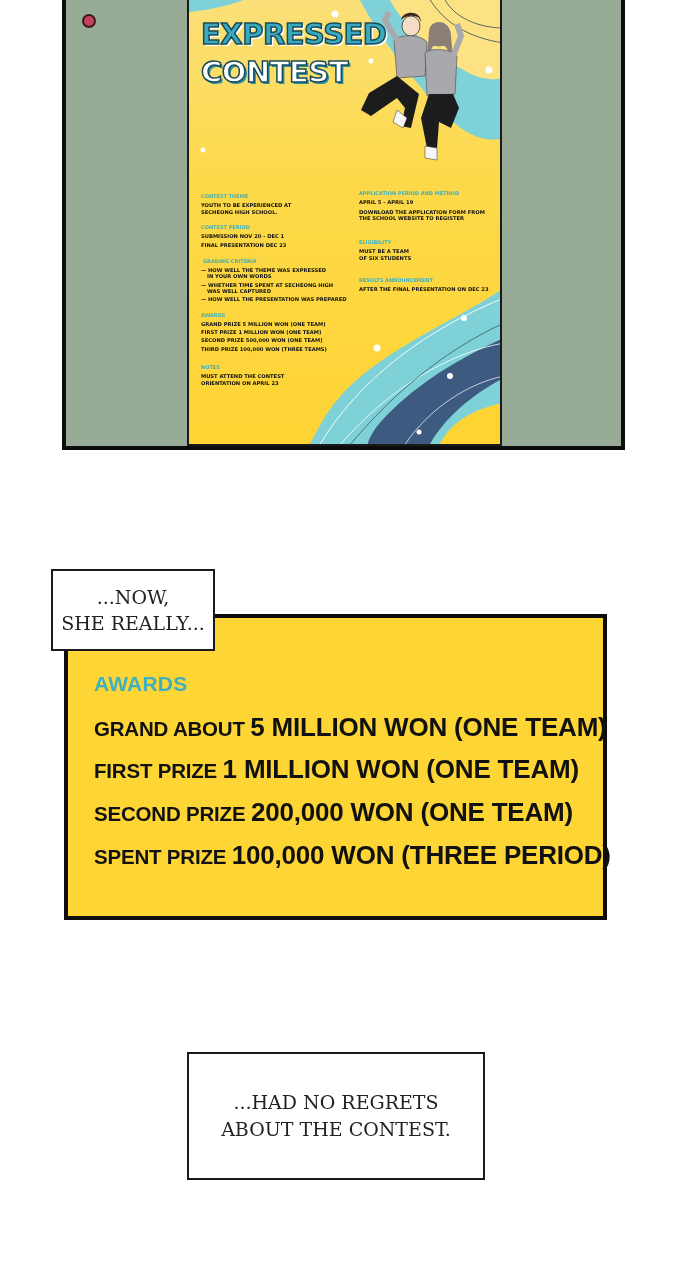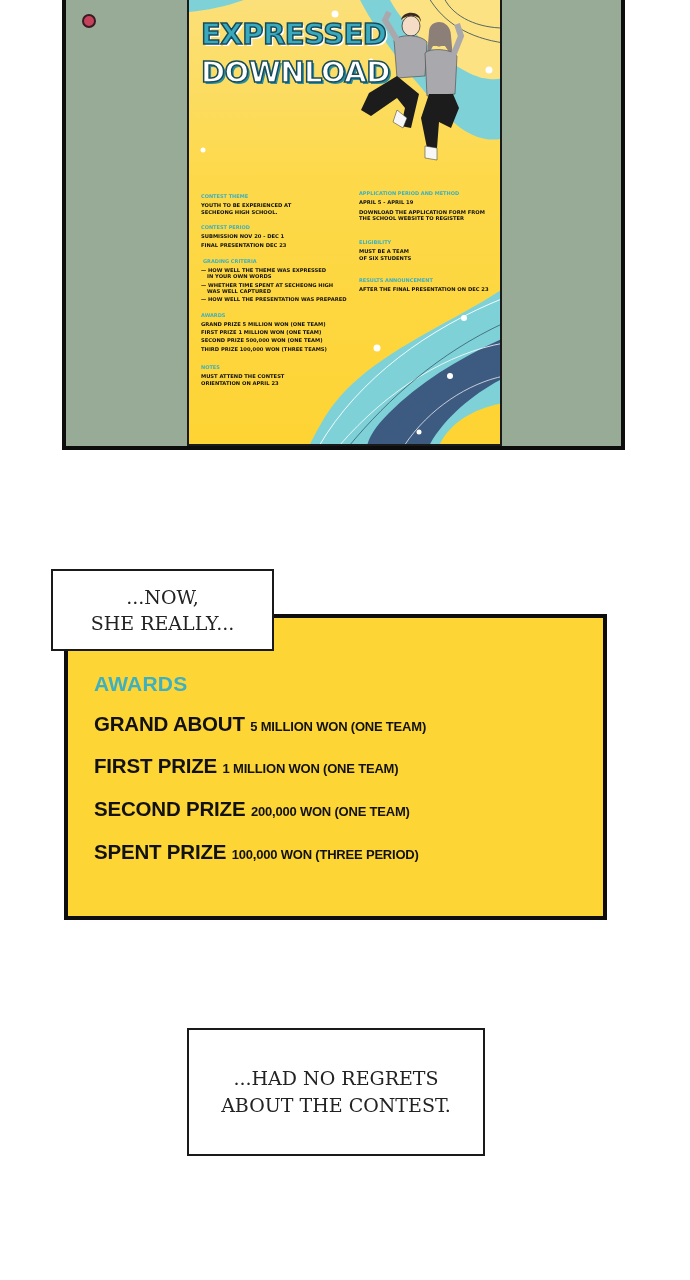--- a/index.html
+++ b/index.html
@@ -34,38 +34,38 @@
   .pcol .h:first-child { margin-top: 0; }
   .pcol .l { margin-bottom: 3px; white-space: pre-line; }
   .pcol .l.dash { padding-left: 6px; text-indent: -6px; margin-bottom: 2px; }
 
   
   .caption {
     position: absolute; background: #ffffff; border: 2px solid #1a1a1a;
     font-family: "DejaVu Serif", serif; color: #222; text-align: center;
     display: flex; align-items: center; justify-content: center; white-space: pre-line;
   }
-  .cap1 { left: 51px; top: 569px; width: 223px; height: 82px; font-size: 19px; line-height: 26px; z-index: 3; }
-  .cap2 { left: 187px; top: 1028px; width: 298px; height: 128px; font-size: 19px; line-height: 27px; }
+  .cap1 { left: 51px; top: 569px; width: 164px; height: 82px; font-size: 19px; line-height: 26px; z-index: 3; }
+  .cap2 { left: 187px; top: 1052px; width: 298px; height: 128px; font-size: 19px; line-height: 27px; }
 
   
   .panel-awards {
     position: absolute; left: 64px; top: 614px; width: 543px; height: 306px;
     background: #fdd535; border: 4px solid #0d0d0d;
   }
   .aw-heading {
     position: absolute; left: 26px; top: 54px; font-family: "Liberation Sans", sans-serif;
     font-weight: bold; font-size: 21px; color: #3eb0c0; letter-spacing: 0.2px;
   }
   .aw-row {
     position: absolute; left: 26px; font-family: "Liberation Sans", sans-serif;
     font-size: 20.5px; color: #111; white-space: nowrap; letter-spacing: -0.2px;
   }
   .aw-row b { font-weight: bold; }
-  .aw-row span.v { font-weight: bold; font-size: 13px; text-align: right; }
+  .aw-row span.v { font-weight: bold; font-size: 26px; text-align: right; }
 </style>
 </head>
 <body>
 
 <div class="panel-top">
   <div class="pin"></div>
 
   <div class="poster">
     <svg class="bg" width="315" height="448" viewBox="0 0 315 448">
 
@@ -104,21 +104,21 @@
         <ellipse cx="250" cy="38" rx="9" ry="10" fill="#f4dcc6" stroke="#222" stroke-width="0.7"></ellipse>
         <path d="M240 34 C240 20 262 20 262 38 L264 60 L256 48 L244 48 L238 58 Z" fill="#8b7f78"></path>
         <path d="M236 55 C240 50 262 50 268 58 L266 96 L238 98 Z" fill="#a9a9ad" stroke="#444" stroke-width="0.6"></path>
         <path d="M264 58 L272 38 L268 26" stroke="#a9a9ad" stroke-width="6" fill="none"></path>
         <path d="M240 96 L232 120 L238 150 L248 150 L250 124 L262 130 L270 110 L264 96 Z" fill="#1c1c1c"></path>
         <path d="M236 148 l12 2 l0 12 l-12 -2 Z" fill="#f7f7f7" stroke="#333" stroke-width="0.5"></path>
       </g>
     </svg>
 
     <div class="poster-title t1">EXPRESSED</div>
-    <div class="poster-title t2">DOWNLOAD</div>
+    <div class="poster-title t2">CONTEST</div>
 
     <div class="pcol" style="left:12px; top:195px; width:150px;">
       <div class="h">CONTEST THEME</div>
       <div class="l">YOUTH TO BE EXPERIENCED AT
 SECHEONG HIGH SCHOOL.</div>
 
       <div class="h">CONTEST PERIOD</div>
       <div class="l">SUBMISSION NOV 20 - DEC 1</div>
       <div class="l">FINAL PRESENTATION DEC 23</div>
 

